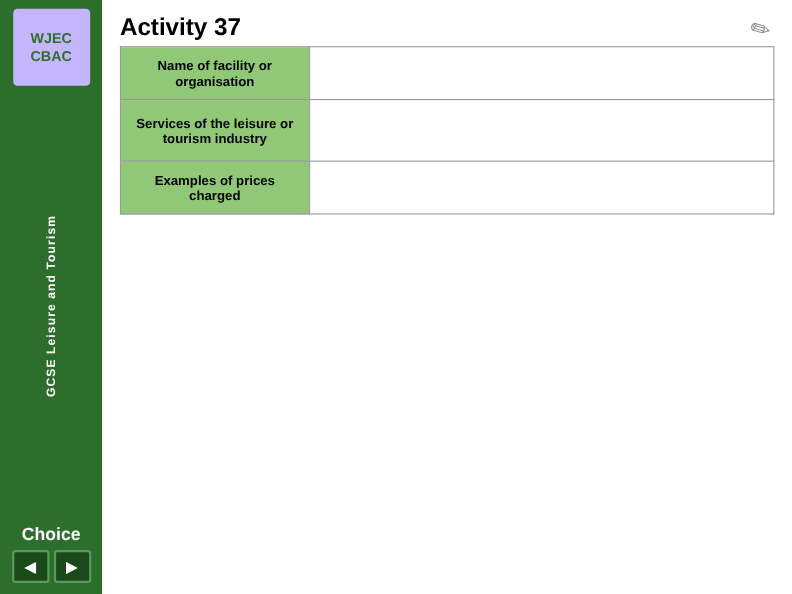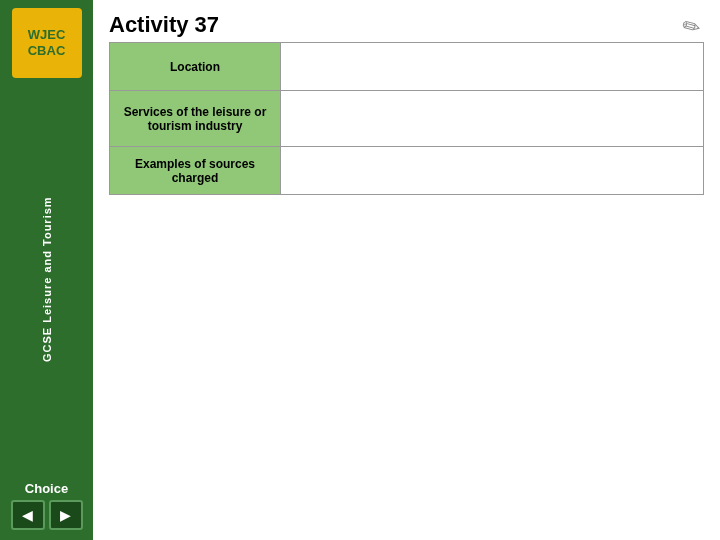--- a/index.html
+++ b/index.html
@@ -23,21 +23,21 @@
       display: flex;
       flex-direction: column;
       align-items: center;
       justify-content: space-between;
       padding: 8px 6px 10px 6px;
     }
 
     .logo-box {
       width: 70px;
       height: 70px;
-      background: #eab308;
+      background: #c4b5fd;
       border-radius: 4px;
       display: flex;
       align-items: center;
       justify-content: center;
       font-size: 11px;
       font-weight: bold;
       color: #2d6e2d;
       text-align: center;
       line-height: 1.2;
     }
@@ -58,21 +58,21 @@
     .choice-section {
       display: flex;
       flex-direction: column;
       align-items: center;
       gap: 4px;
       width: 100%;
     }
 
     .choice-label {
       color: #fff;
-      font-size: 13px;
+      font-size: 16px;
       font-weight: bold;
       text-align: center;
     }
 
     .nav-buttons {
       display: flex;
       gap: 4px;
     }
 
     .nav-btn {
@@ -182,27 +182,27 @@
   </div>
 </div>
 
 <div class="main">
   <div class="title">Activity 37</div>
 
   <span class="edit-icon">✏</span>
 
   <table class="info-table">
     <tbody id="table-body">
-        <tr>
-          <td class="label-cell">Location</td>
+    <tr>
+          <td class="label-cell">Name of facility or organisation</td>
           <td class="value-cell" style="height: 48px;"></td>
         </tr>
         <tr>
           <td class="label-cell">Services of the leisure or tourism industry</td>
           <td class="value-cell" style="height: 56px;"></td>
         </tr>
         <tr class="row-examples">
-          <td class="label-cell">Examples of sources charged</td>
+          <td class="label-cell">Examples of prices charged</td>
           <td class="value-cell" style="height: 48px;"></td>
         </tr>
       </tbody>
   </table>
 </div>
 
 </body></html>

